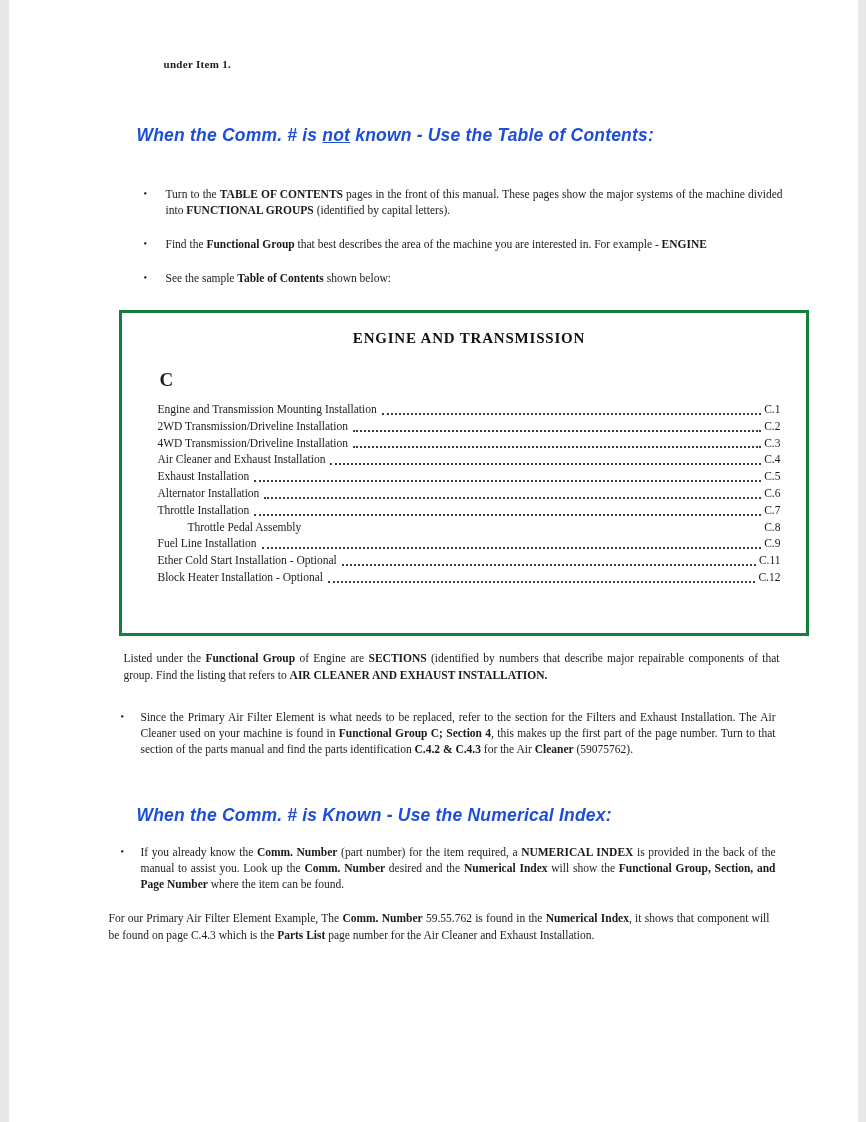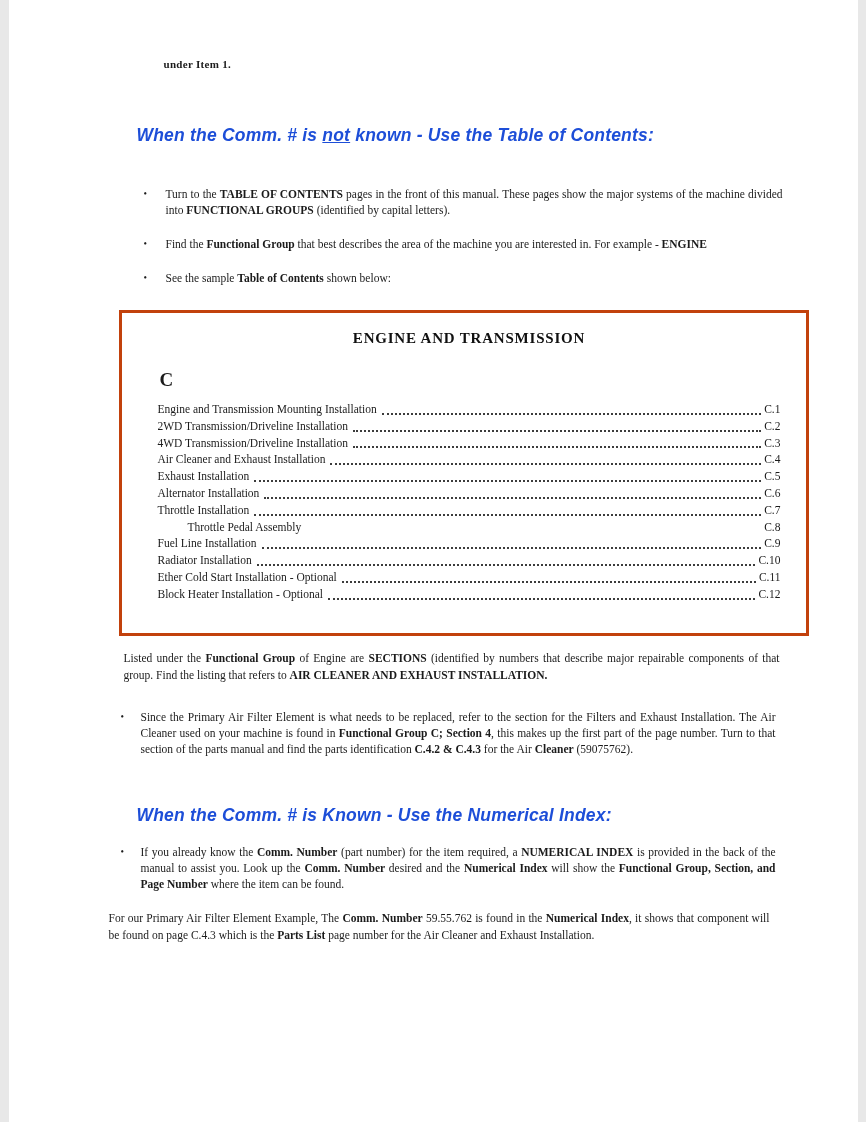--- a/index.html
+++ b/index.html
@@ -16,21 +16,21 @@
     font-size:17.5px;margin:55px 60px 0 128px;letter-spacing:.2px;color:#1d4ed8;
   }
   .heading .u{text-decoration:underline;}
   .bullets{margin:40px 75px 0 135px;}
   .bullet{display:flex;margin-bottom:18px;}
   .bullet .marker{width:22px;flex:0 0 22px;font-size:10px;line-height:16px;}
   .bullet .btext{flex:1;font-size:11.5px;line-height:16px;text-align:justify;}
   .bullets.b2{margin-left:112px;margin-right:82px;}
   .bullets.b2 .marker{width:20px;flex:0 0 20px;}
   .toc-box{
-    margin:24px 0 0 110px;width:690px;height:326px;border:3px solid #c2410c;
+    margin:24px 0 0 110px;width:690px;height:326px;border:3px solid #15803d;
     box-sizing:border-box;padding:16px 25px 0 36px;
   }
   .toc-title{text-align:center;font-weight:700;font-size:15px;letter-spacing:.8px;line-height:18px;color:#101010;}
   .toc-letter{font-weight:700;font-size:19px;line-height:22px;margin:22px 0 0 2px;}
   .toc-entries{margin-top:10px;}
   .toc-row{display:flex;align-items:flex-end;font-size:11.5px;line-height:16.8px;height:16.8px;}
   .toc-row .t{white-space:nowrap;}
   .toc-row.ind .t{padding-left:30px;}
   .toc-row .dots{flex:1;border-bottom:2px dotted #3c3c3c;margin:0 3px 3px 5px;min-width:10px;}
   .toc-row .dots.nodots{border-bottom-color:transparent;}
@@ -108,25 +108,20 @@
           <span class="t">Throttle Pedal Assembly</span>
           <span class="dots nodots"></span>
           <span class="pg">C.8</span>
         </div>
         <div class="toc-row">
           <span class="t">Fuel Line Installation</span>
           <span class="dots"></span>
           <span class="pg">C.9</span>
         </div>
         <div class="toc-row">
-          <span class="t">Radiator Installation</span>
-          <span class="dots"></span>
-          <span class="pg">C.10</span>
-        </div>
-        <div class="toc-row">
           <span class="t">Ether Cold Start Installation - Optional</span>
           <span class="dots"></span>
           <span class="pg">C.11</span>
         </div>
         <div class="toc-row">
           <span class="t">Block Heater Installation - Optional</span>
           <span class="dots"></span>
           <span class="pg">C.12</span>
         </div>
       </div>

